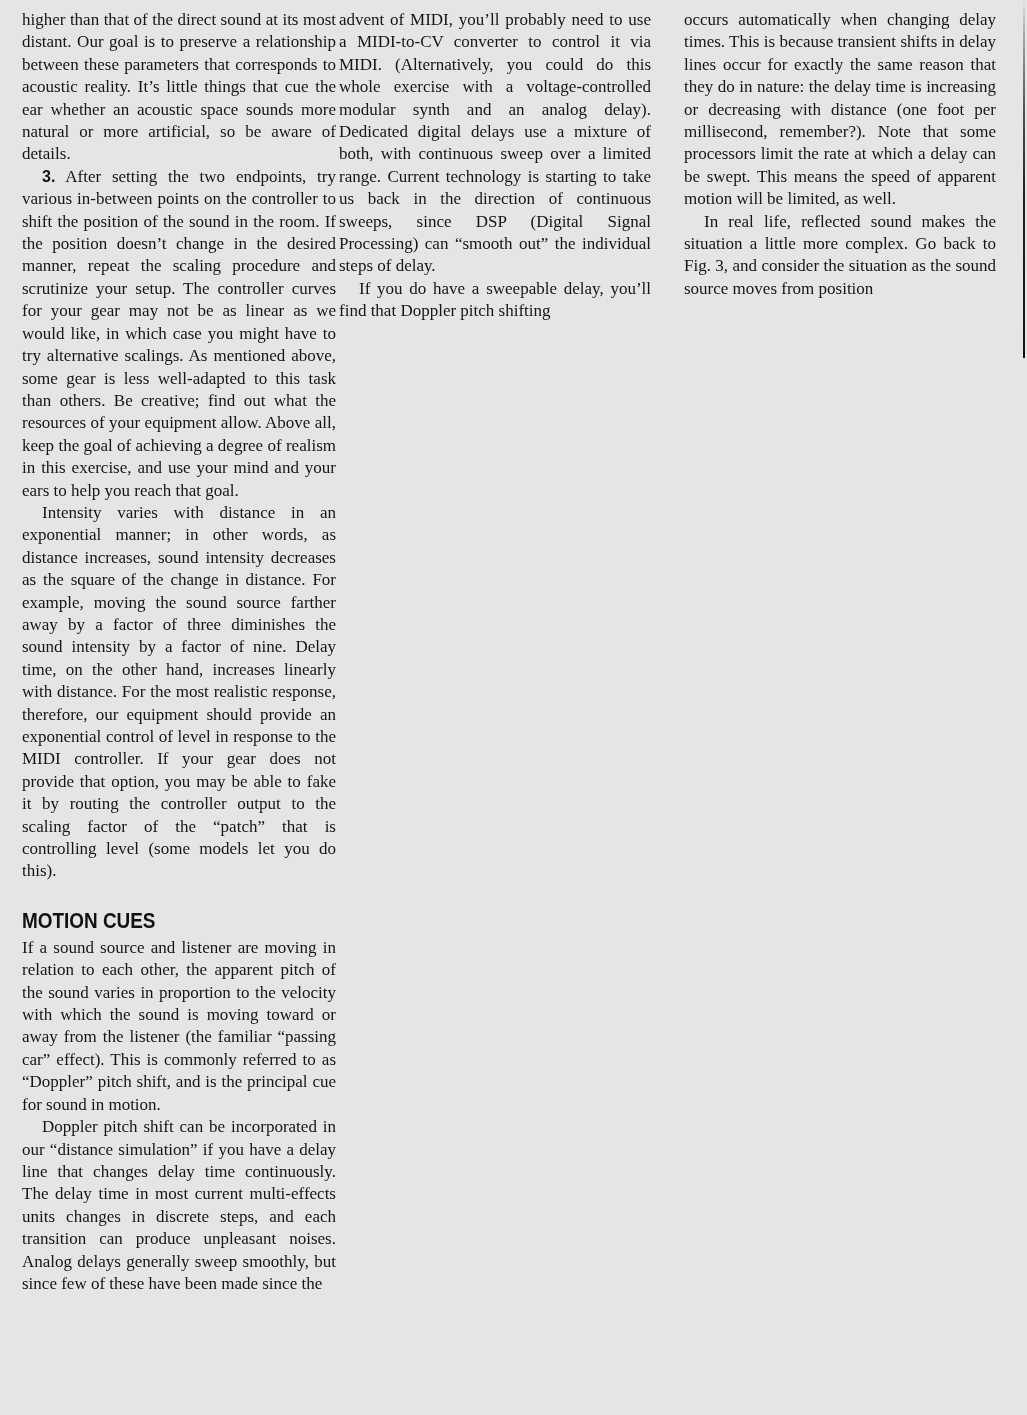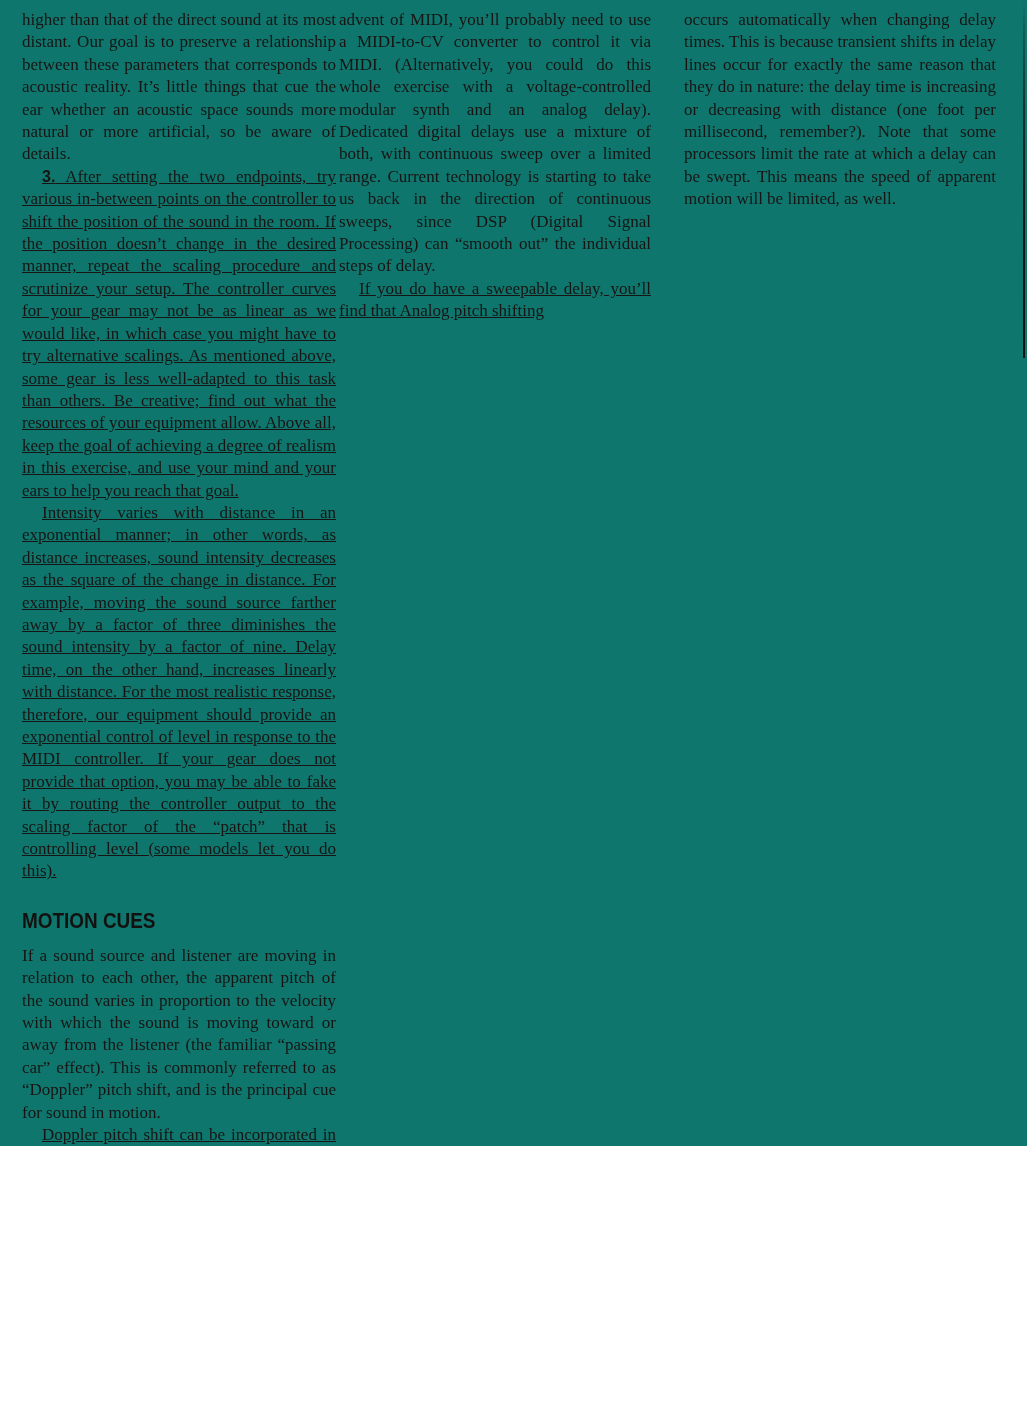--- a/index.html
+++ b/index.html
@@ -1,47 +1,47 @@
 <!DOCTYPE html>
 <html lang="en"><head>
 <meta charset="utf-8">
 <style>
   html, body { margin: 0; padding: 0; background: #ffffff; }
   .page {
     position: relative;
     width: 1027px;
-    height: 1146px;
-    background: #0f766e;
+    height: 1415px;
+    background: #e5e5e5;
     overflow: hidden;
     font-family: "Liberation Serif", serif;
     color: #171513;
   }
   .col {
     position: absolute;
     top: 9px;
   }
   .col-1 { left: 22px;  width: 314px; }
   .col-2 { left: 339px; width: 312px; }
   .col-3 { left: 684px; width: 312px; }
   .col p {
     margin: 0;
     font-size: 17px;
     line-height: 22.4px;
     text-align: justify;
     hyphens: auto;
     -webkit-hyphens: auto;
   }
-  .col p.indent { text-indent: 20px; text-decoration: underline; }
+  .col p.indent { text-indent: 20px; }
   .step-num {
     font-family: "Liberation Sans", sans-serif;
     font-weight: bold;
     font-size: 16px;
   }
   h2.section-heading {
-    margin: 27px 0 13px 0;
+    margin: 27px 0 5px 0;
     font-family: "Liberation Sans", sans-serif;
     font-weight: bold;
     font-size: 22px;
     line-height: 22px;
     letter-spacing: 0px;
     color: #121110;
   }
   h2.section-heading .condensed {
     display: inline-block;
     transform: scaleX(0.86);
@@ -73,22 +73,23 @@
     <p>higher than that of the direct sound at its most distant. Our goal is to preserve a relationship between these parameters that corresponds to acoustic reality. It’s little things that cue the ear whether an acoustic space sounds more natural or more artificial, so be aware of details.</p>
     <p class="indent"><b class="step-num">3.</b><span> After setting the two endpoints, try various in-between points on the controller to shift the position of the sound in the room. If the position doesn’t change in the desired manner, repeat the scaling procedure and scrutinize your setup. The controller curves for your gear may not be as linear as we would like, in which case you might have to try alternative scalings. As mentioned above, some gear is less well-adapted to this task than others. Be creative; find out what the resources of your equipment allow. Above all, keep the goal of achieving a degree of realism in this exercise, and use your mind and your ears to help you reach that goal.</span></p>
     <p class="indent">Intensity varies with distance in an exponential manner; in other words, as distance increases, sound intensity decreases as the square of the change in distance. For example, moving the sound source farther away by a factor of three diminishes the sound intensity by a factor of nine. Delay time, on the other hand, increases linearly with distance. For the most realistic response, therefore, our equipment should provide an exponential control of level in response to the MIDI controller. If your gear does not provide that option, you may be able to fake it by routing the controller output to the scaling factor of the “patch” that is controlling level (some models let you do this).</p>
     <h2 class="section-heading"><span class="condensed">MOTION CUES</span></h2>
     <p>If a sound source and listener are moving in relation to each other, the apparent pitch of the sound varies in proportion to the velocity with which the sound is moving toward or away from the listener (the familiar “passing car” effect). This is commonly referred to as “Doppler” pitch shift, and is the principal cue for sound in motion.</p>
     <p class="indent">Doppler pitch shift can be incorporated in our “distance simulation” if you have a delay line that changes delay time continuously. The delay time in most current multi-effects units changes in discrete steps, and each transition can produce unpleasant noises. Analog delays generally sweep smoothly, but since few of these have been made since the</p>
   </div>
 
   <div class="col col-2">
     <p>advent of MIDI, you’ll probably need to use a MIDI-to-CV converter to control it via MIDI. (Alternatively, you could do this whole exercise with a voltage-controlled modular synth and an analog delay). Dedicated digital delays use a mixture of both, with continuous sweep over a limited range. Current technology is starting to take us back in the direction of continuous sweeps, since DSP (Digital Signal Processing) can “smooth out” the individual steps of delay.</p>
-    <p class="indent">If you do have a sweepable delay, you’ll find that Analog pitch shifting</p>
+    <p class="indent">If you do have a sweepable delay, you’ll find that Doppler pitch shifting</p>
   </div>
 
   <div class="col col-3">
     <p>occurs automatically when changing delay times. This is because transient shifts in delay lines occur for exactly the same reason that they do in nature: the delay time is increasing or decreasing with distance (one foot per millisecond, remember?). Note that some processors limit the rate at which a delay can be swept. This means the speed of apparent motion will be limited, as well.</p>
+    <p class="indent">In real life, reflected sound makes the situation a little more complex. Go back to Fig. 3, and consider the situation as the sound source moves from position</p>
   </div>
 
   <div class="edge-rule"></div>
 
 </div>
 
 </body></html>

